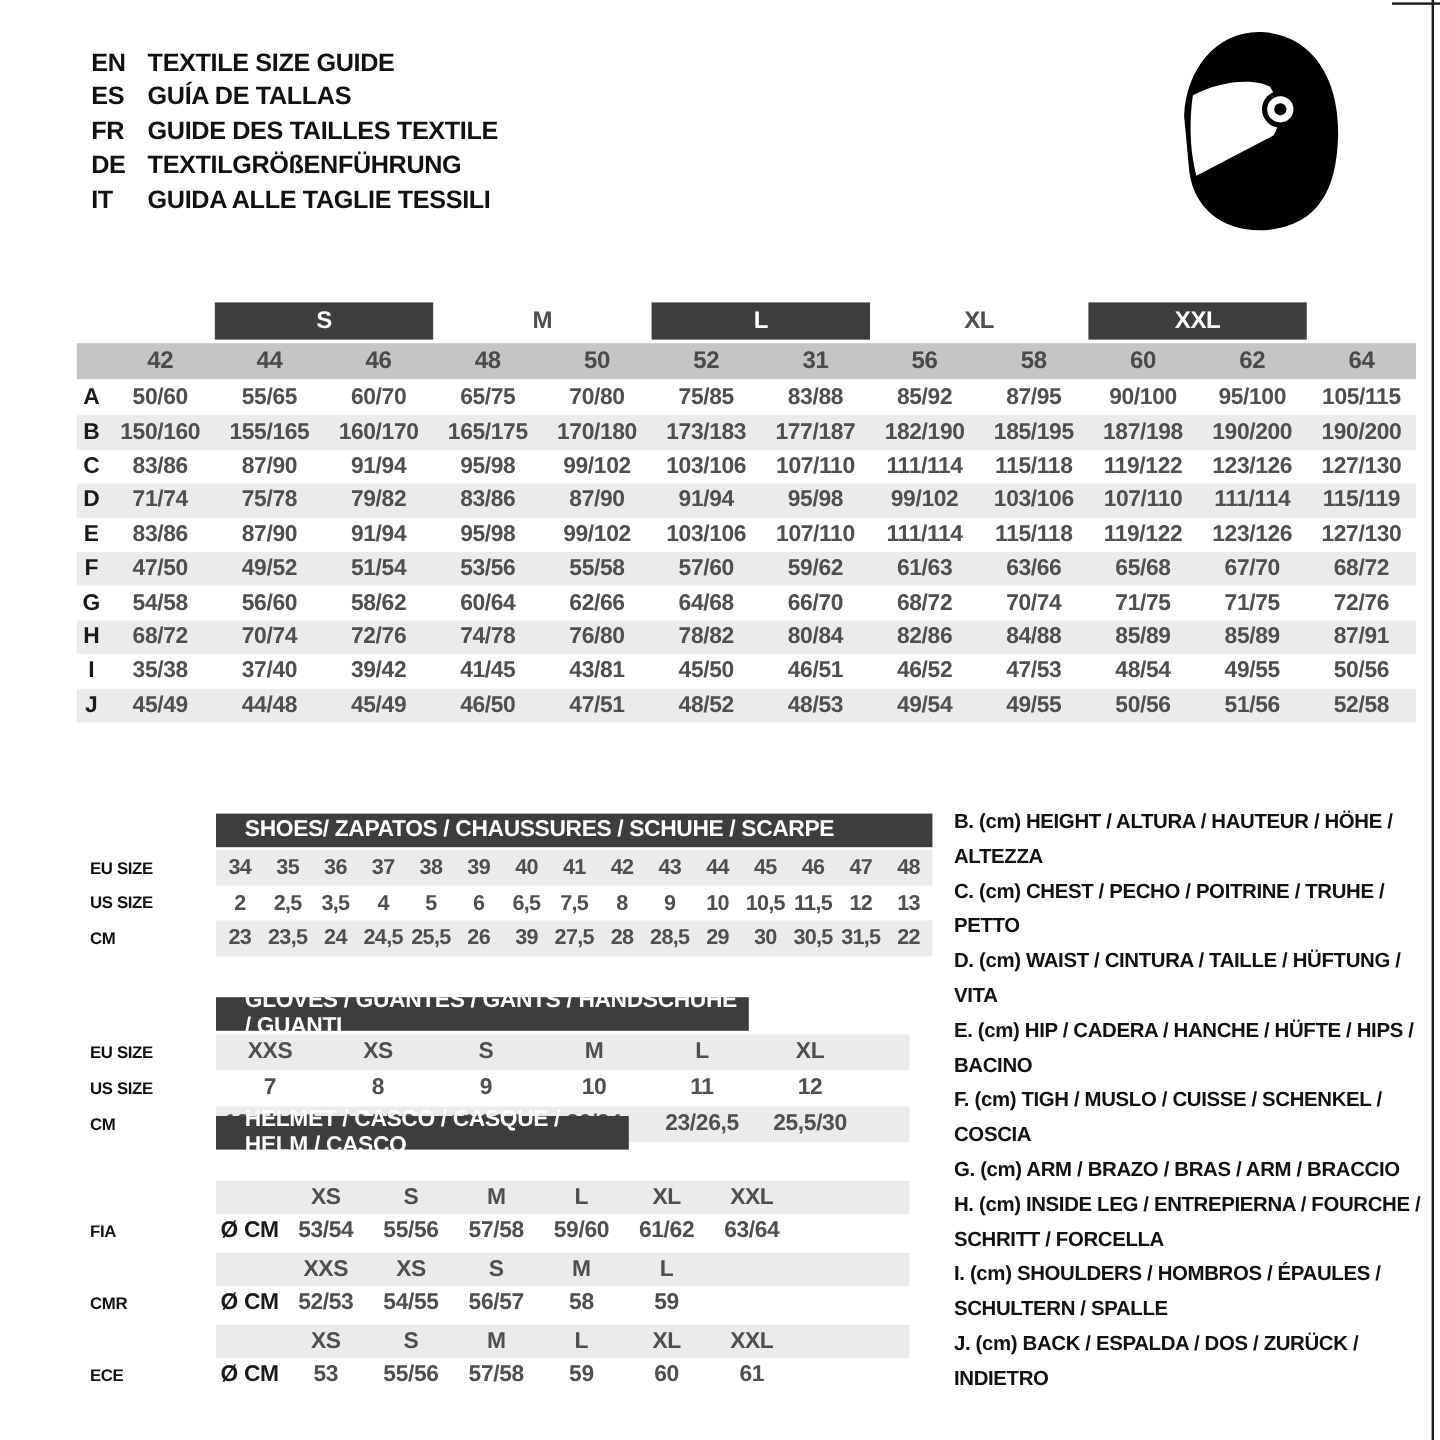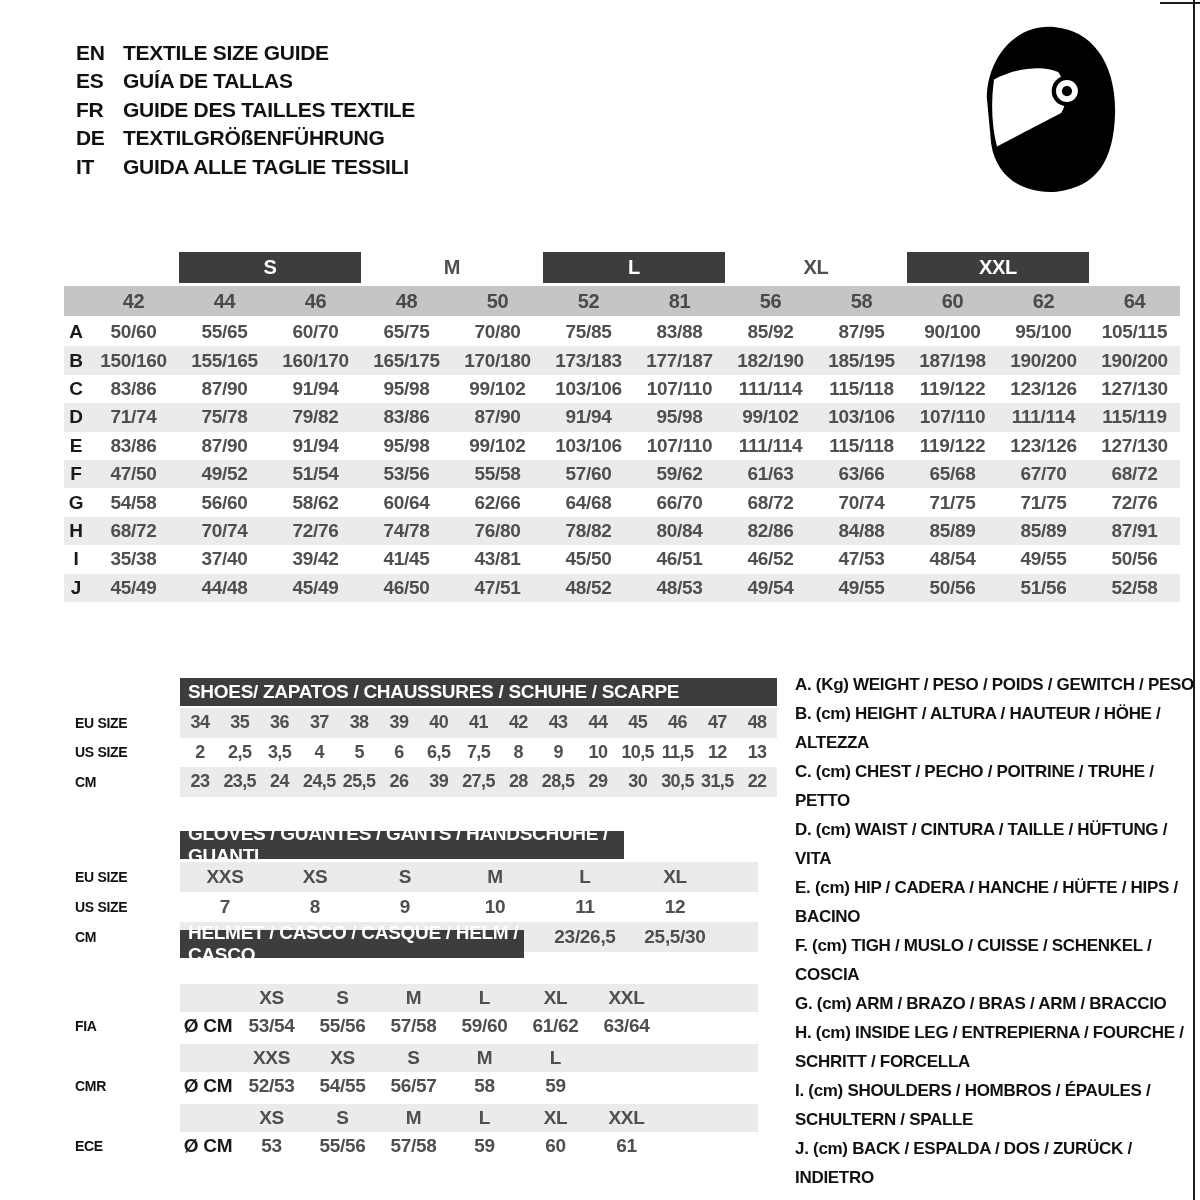--- a/index.html
+++ b/index.html
@@ -23,21 +23,21 @@
   .size-box.plain{color:#4f4f4f}
   .mt-band{height:30px;background:#c5c5c5;margin-bottom:2px}
   .mt-band .num{display:flex;align-items:center;justify-content:center;font-size:20px;color:#4a4a4a}
   .mt-row{height:28.4px}
   .mt-row.stripe{background:#ebebeb}
   .mt-row .cell{display:flex;align-items:center;justify-content:center;font-size:19px;color:#4f4f4f}
   .mt-row .rowkey{display:flex;align-items:center;justify-content:center;font-size:19px;color:#1a1a1a}
   
   .section{position:absolute;left:75px}
   .sec-bar{margin-left:105px;background:#3d3d3d;color:#fff;display:flex;align-items:center;
-           padding-left:8px;box-sizing:border-box;font-size:19px;height:28px}
+           padding-left:24px;box-sizing:border-box;font-size:19px;height:28px}
   #shoes{top:678px}
   #shoes .sec-bar{width:597px;margin-bottom:2px}
   #gloves{top:831px}
   #gloves .sec-bar{width:444px;margin-bottom:3px}
   #helmetSec{top:930px}
   #helmetSec .sec-bar{width:344px;margin-bottom:26px}
   .sec-row{display:flex}
   .sec-label{width:105px;display:flex;align-items:center;font-size:14px;color:#111}
   .vals{display:grid}
   .vals.shaded{background:#ebebeb}
@@ -102,21 +102,21 @@
         <div class="size-box boxed" style="grid-column: 11 / span 2;">XXL</div>
       </div>
       <div class="mt-grid mt-band">
         <div></div>
         <div class="num">42</div>
         <div class="num">44</div>
         <div class="num">46</div>
         <div class="num">48</div>
         <div class="num">50</div>
         <div class="num">52</div>
-        <div class="num">81</div>
+        <div class="num">31</div>
         <div class="num">56</div>
         <div class="num">58</div>
         <div class="num">60</div>
         <div class="num">62</div>
         <div class="num">64</div>
       </div>
       <div class="mt-grid mt-row">
         <div class="rowkey">A</div>
         <div class="cell">50/60</div>
         <div class="cell">55/65</div>
@@ -451,21 +451,20 @@
               <div class="hcell">59</div>
               <div class="hcell">60</div>
               <div class="hcell">61</div>
             </div>
           </div>
         </div>
       </div>
   </div>
 
   <div id="legend" class="legend">
-      <div class="entry"><span class="lkey">A. </span><span class="lunit">(Kg) </span><span class="ltext">WEIGHT / PESO / POIDS / GEWITCH / PESO</span></div>
       <div class="entry"><span class="lkey">B. </span><span class="lunit">(cm) </span><span class="ltext">HEIGHT / ALTURA / HAUTEUR / HÖHE / ALTEZZA</span></div>
       <div class="entry"><span class="lkey">C. </span><span class="lunit">(cm) </span><span class="ltext">CHEST / PECHO / POITRINE / TRUHE / PETTO</span></div>
       <div class="entry"><span class="lkey">D. </span><span class="lunit">(cm) </span><span class="ltext">WAIST / CINTURA / TAILLE / HÜFTUNG / VITA</span></div>
       <div class="entry"><span class="lkey">E. </span><span class="lunit">(cm) </span><span class="ltext">HIP / CADERA / HANCHE / HÜFTE / HIPS / BACINO</span></div>
       <div class="entry"><span class="lkey">F. </span><span class="lunit">(cm) </span><span class="ltext">TIGH / MUSLO / CUISSE / SCHENKEL / COSCIA</span></div>
       <div class="entry"><span class="lkey">G. </span><span class="lunit">(cm) </span><span class="ltext">ARM / BRAZO / BRAS / ARM / BRACCIO</span></div>
       <div class="entry"><span class="lkey">H. </span><span class="lunit">(cm) </span><span class="ltext">INSIDE LEG / ENTREPIERNA / FOURCHE / SCHRITT / FORCELLA</span></div>
       <div class="entry"><span class="lkey">I. </span><span class="lunit">(cm) </span><span class="ltext">SHOULDERS / HOMBROS / ÉPAULES / SCHULTERN / SPALLE</span></div>
       <div class="entry"><span class="lkey">J. </span><span class="lunit">(cm) </span><span class="ltext">BACK / ESPALDA / DOS / ZURÜCK / INDIETRO</span></div>
     </div>

